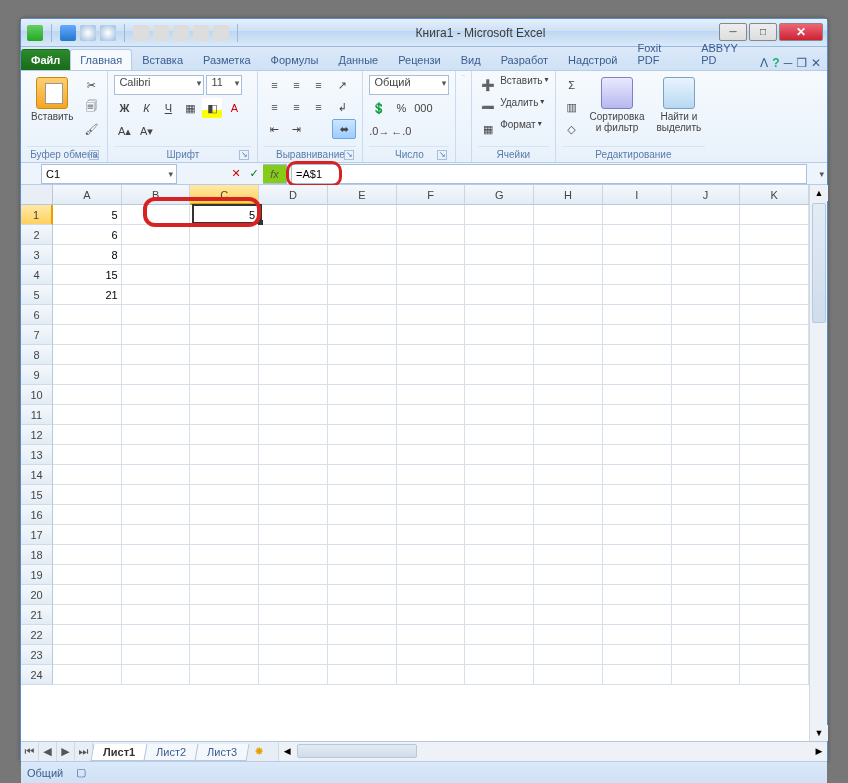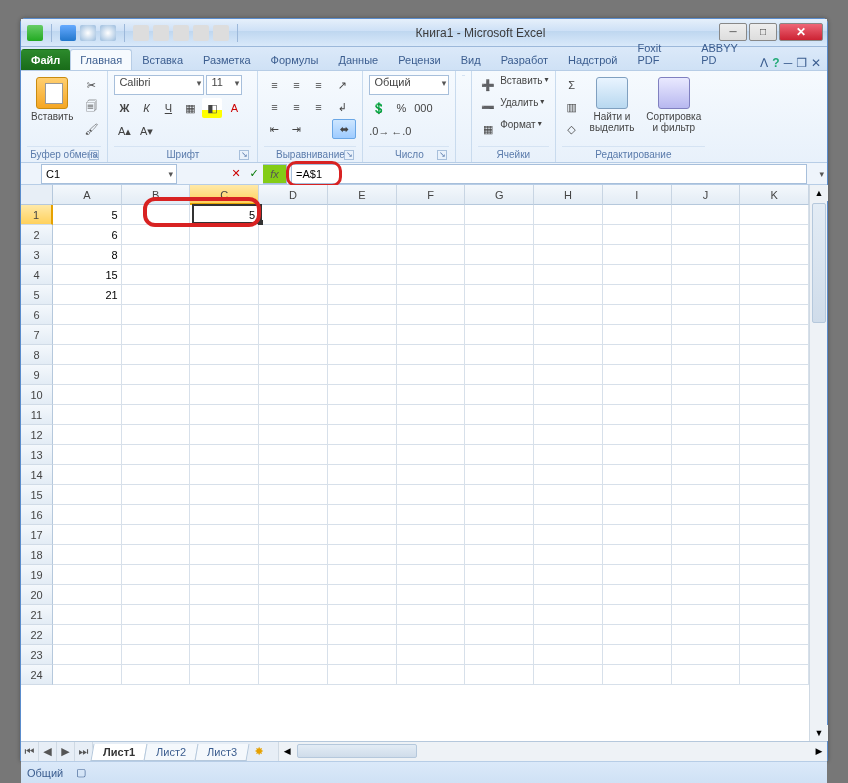--- a/index.html
+++ b/index.html
@@ -259,28 +259,28 @@
     </div>
 
     <div class="group" style="border-right:none;">
       <div class="grpbody">
         <div class="col">
           <span class="mini">Σ</span>
           <span class="mini">▥</span>
           <span class="mini">◇</span>
         </div>
         <div class="big-btn">
+          <span class="bigico sort-ico"></span>
+          <span class="lbl" style="white-space:pre;">Сортировка
+и фильтр</span>
+        </div>
+        <div class="big-btn">
           <span class="bigico find-ico"></span>
           <span class="lbl" style="white-space:pre;">Найти и
 выделить</span>
-        </div>
-        <div class="big-btn">
-          <span class="bigico sort-ico"></span>
-          <span class="lbl" style="white-space:pre;">Сортировка
-и фильтр</span>
         </div>
       </div>
       <div class="grptitle"><span>Редактирование</span></div>
     </div>
   </div>
 
   <div class="formula-bar">
     <div class="name-box">
         <span>C1</span>
       </div>

